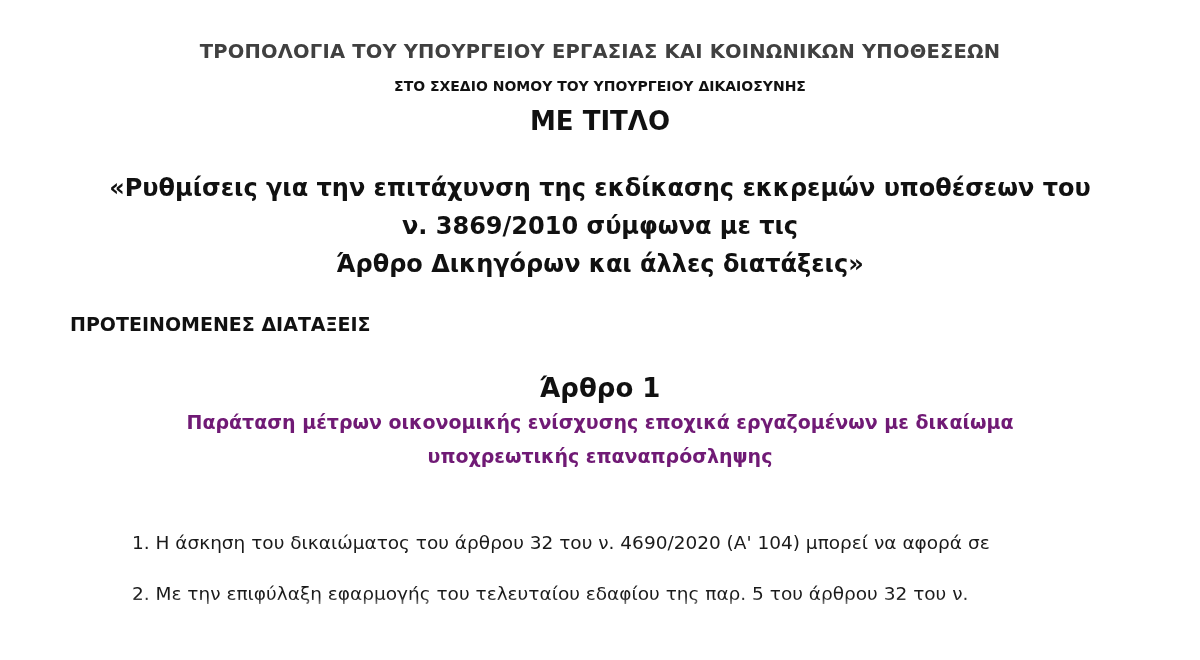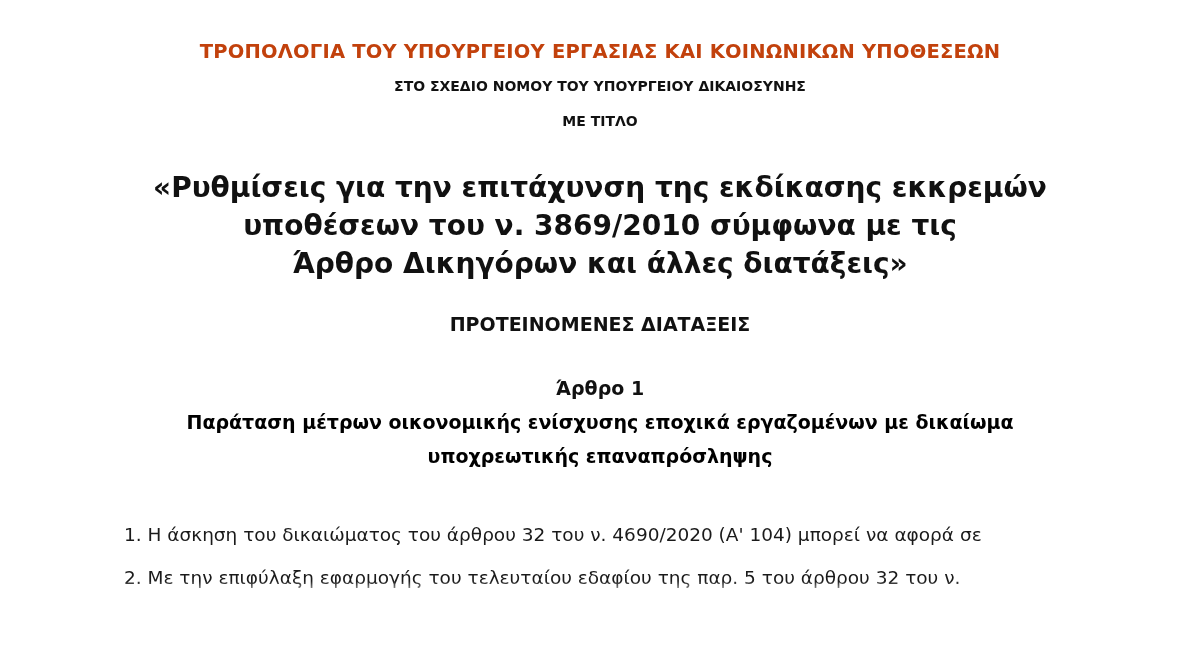--- a/index.html
+++ b/index.html
@@ -24,80 +24,79 @@
     overflow: hidden;
   }
   .heading-block {
     text-align: center;
   }
   .head-line {
     font-weight: bold;
     font-size: 19.5px;
     letter-spacing: 0.2px;
     line-height: 35px;
-    color: #c2410c;
+    color: #404040;
     white-space: nowrap;
   }
   .head-line-2 {
     font-weight: bold;
     font-size: 14px;
     line-height: 35px;
     color: #111111;
   }
   .head-line-3 {
     font-weight: bold;
-    font-size: 14px;
+    font-size: 26px;
     line-height: 35px;
     color: #111111;
   }
   .spacer-a { height: 30px; }
   .title-block {
     text-align: center;
     font-weight: bold;
-    font-size: 28px;
+    font-size: 24px;
     line-height: 38px;
     color: #111111;
     padding: 0 28px;
   }
   .title-block .tline { display: block; }
   .spacer-b { height: 24px; }
   .subhead {
-    text-align: center;
     font-weight: bold;
     font-size: 19px;
     line-height: 34px;
     color: #111111;
   }
   .spacer-c { height: 30px; }
   .article-no {
     text-align: center;
     font-weight: bold;
-    font-size: 19px;
+    font-size: 26px;
     line-height: 34px;
     color: #111111;
   }
   .article-title {
     text-align: center;
     font-weight: bold;
     font-size: 19px;
     line-height: 34px;
-    color: #000000;
+    color: #701a75;
     padding: 0 80px;
   }
   .article-title .tline { display: block; }
   .spacer-d { height: 36px; }
   .body-text {
     font-size: 18.5px;
     line-height: 35px;
     color: #1a1a1a;
     text-align: justify;
     padding: 0 46px 0 46px;
   }
   .para {
-    margin: 8px;
+    margin: 16px;
   }
   .para .pline { display: block; }
   .fade-last {
     position: relative;
   }
   .fade-last::after {
     content: "";
     position: absolute;
     left: 0;
     right: 0;

